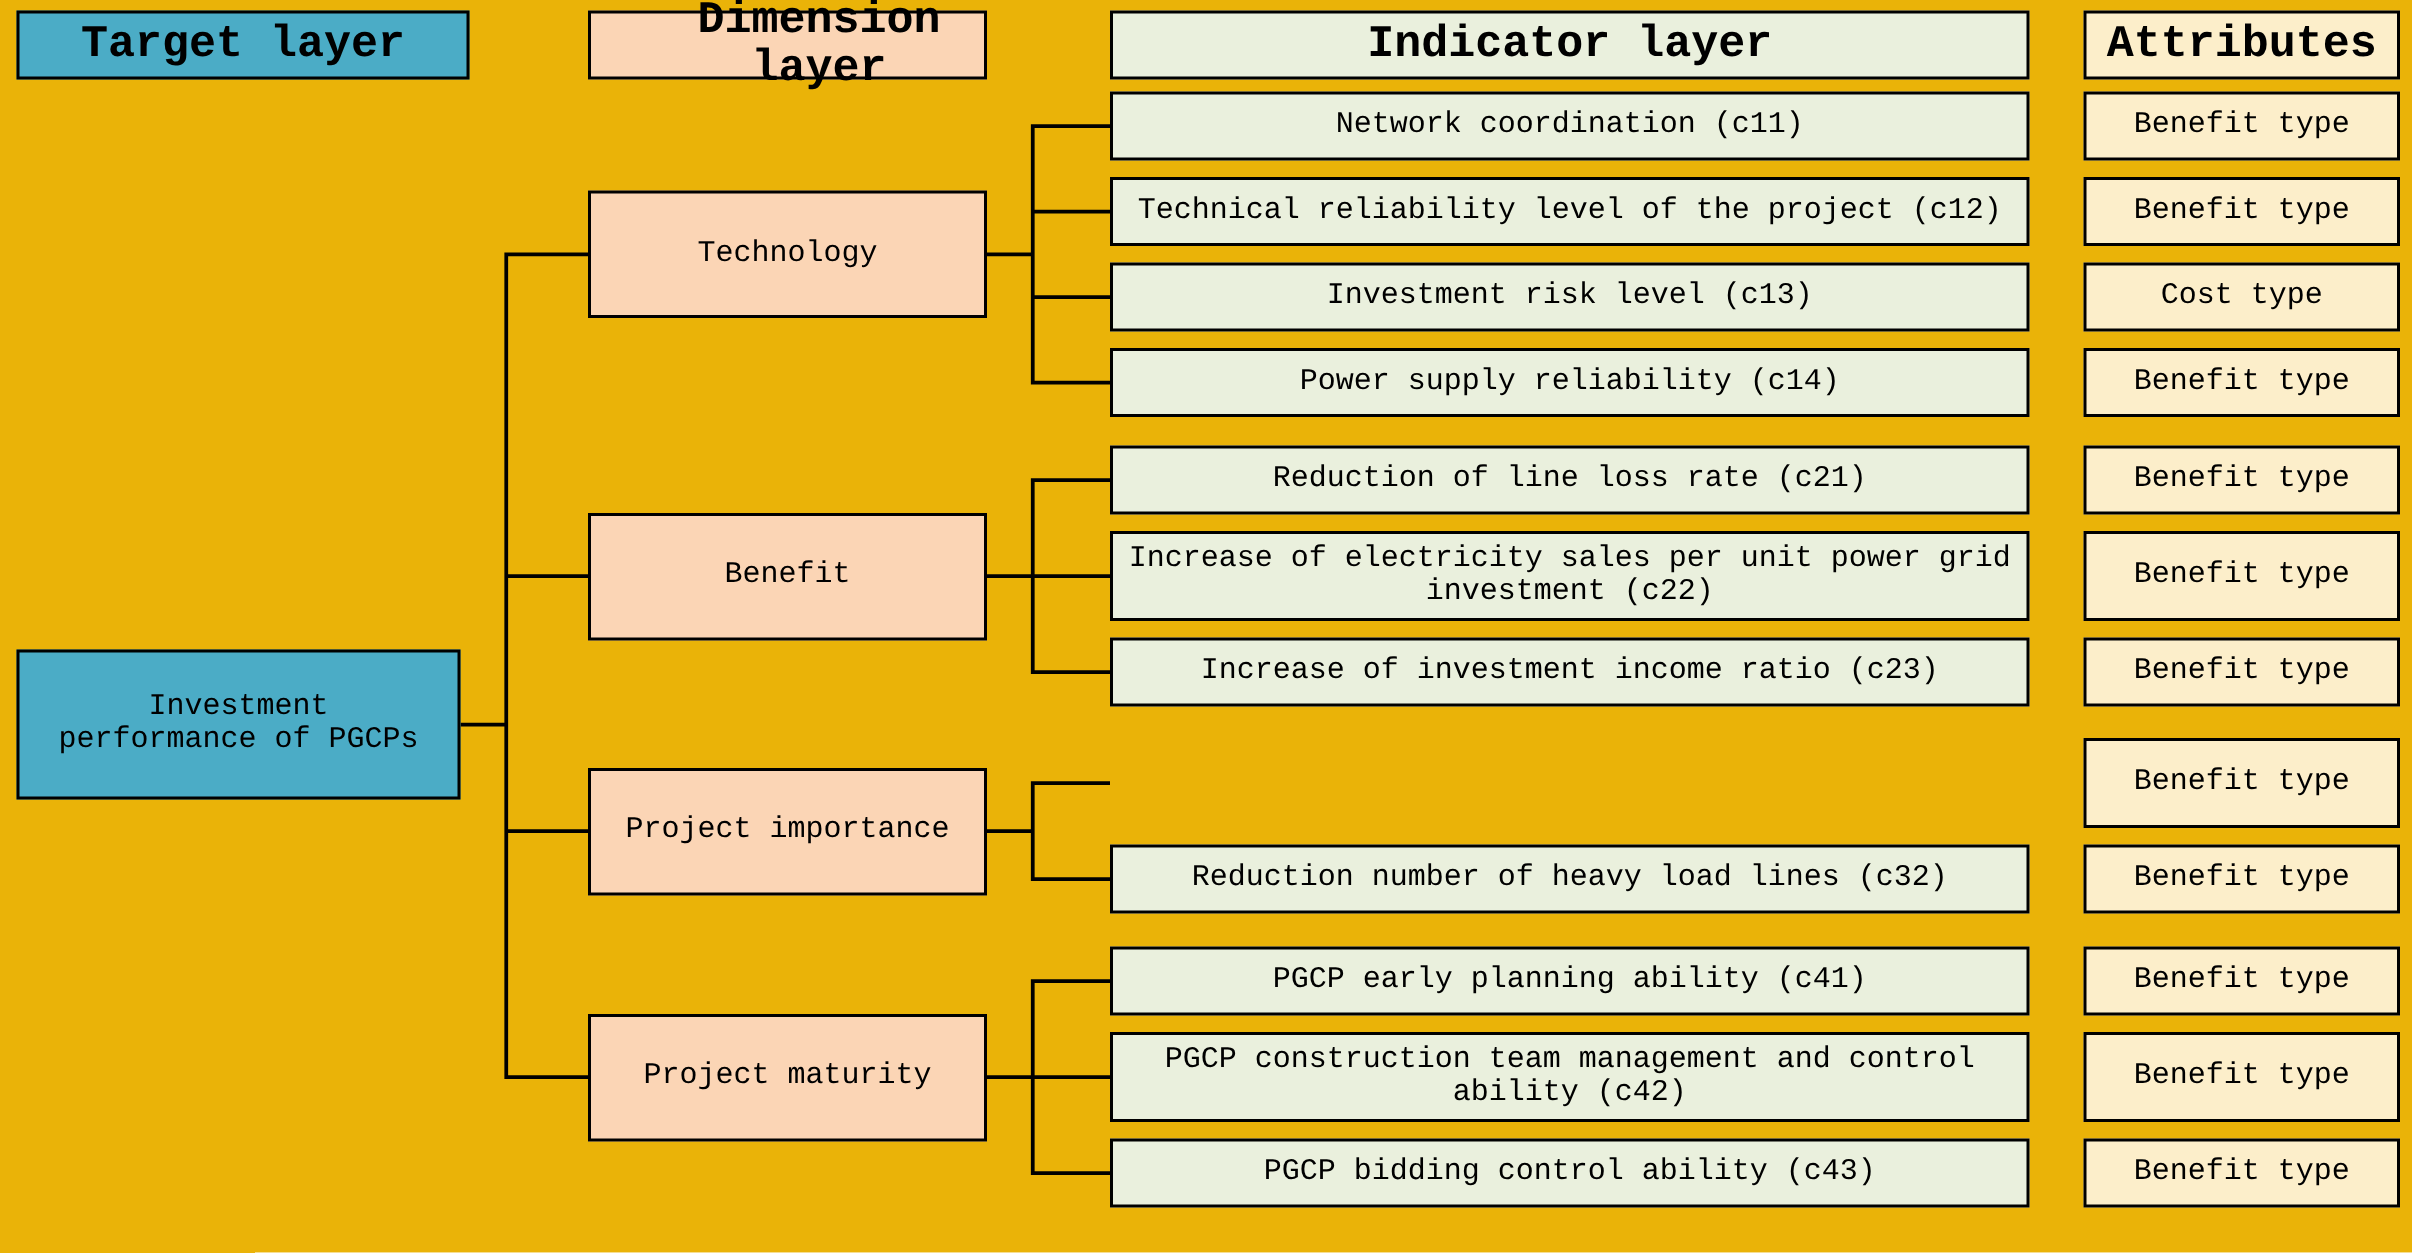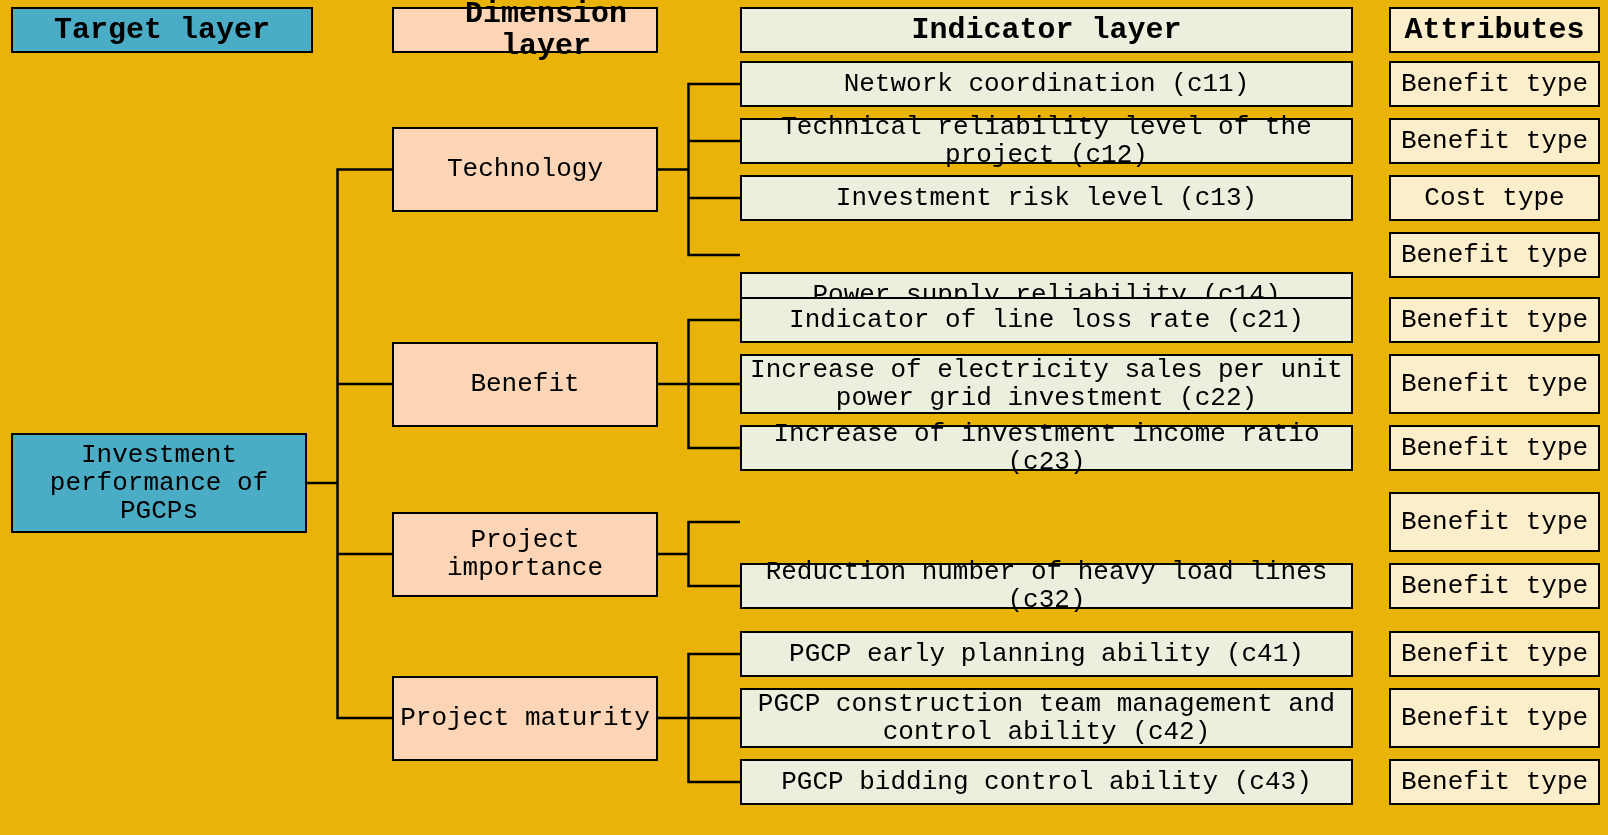--- a/index.html
+++ b/index.html
@@ -13,21 +13,21 @@
   }
   .box{
     position:absolute;
     box-sizing:border-box;
     border:2.5px solid #000000;
     display:flex;
     align-items:center;
     justify-content:center;
     text-align:center;
     line-height:1.08;
-    font-size:26px;
+    font-size:20px;
     padding:0 6px;
     white-space:pre-line;
   }
   .header{
     font-weight:700;
     font-size:30px;
   }
   .fill-teal{background:var(--teal,#4bacc6);}
   .fill-peach{background:var(--peach,#fbd5b5);}
   .fill-green{background:var(--green,#eaf0dd);}
@@ -51,24 +51,24 @@
   <div class="box header fill-cream" style="left:1389px;top:7px;width:211px;height:46px;">Attributes</div>
 
   <div class="box fill-teal" style="left:11px;top:433px;width:296px;height:100px;">Investment
 performance of PGCPs</div>
 <div class="box fill-green" style="left: 740px; top: 61px; width: 613px; height: 46px;">Network coordination (c11)</div>
     <div class="box fill-cream" style="left: 1389px; top: 61px; width: 211px; height: 46px;">Benefit type</div>
     <div class="box fill-green" style="left: 740px; top: 118px; width: 613px; height: 46px;">Technical reliability level of the project (c12)</div>
     <div class="box fill-cream" style="left: 1389px; top: 118px; width: 211px; height: 46px;">Benefit type</div>
     <div class="box fill-green" style="left: 740px; top: 175px; width: 613px; height: 46px;">Investment risk level (c13)</div>
     <div class="box fill-cream" style="left: 1389px; top: 175px; width: 211px; height: 46px;">Cost type</div>
-    <div class="box fill-green" style="left: 740px; top: 232px; width: 613px; height: 46px; margin-top: 40px;">Power supply reliability (c14)</div>
+    <div class="box fill-green" style="left: 740px; top: 232px; width: 613px; height: 46px;">Power supply reliability (c14)</div>
     <div class="box fill-cream" style="left: 1389px; top: 232px; width: 211px; height: 46px;">Benefit type</div>
     <div class="box fill-peach" style="left: 392px; top: 127px; width: 266px; height: 85px;">Technology</div>
-    <div class="box fill-green" style="left: 740px; top: 297px; width: 613px; height: 46px;">Indicator of line loss rate (c21)</div>
+    <div class="box fill-green" style="left: 740px; top: 297px; width: 613px; height: 46px;">Reduction of line loss rate (c21)</div>
     <div class="box fill-cream" style="left: 1389px; top: 297px; width: 211px; height: 46px;">Benefit type</div>
     <div class="box fill-green" style="left: 740px; top: 354px; width: 613px; height: 60px;">Increase of electricity sales per unit power grid investment (c22)</div>
     <div class="box fill-cream" style="left: 1389px; top: 354px; width: 211px; height: 60px;">Benefit type</div>
     <div class="box fill-green" style="left: 740px; top: 425px; width: 613px; height: 46px;">Increase of investment income ratio (c23)</div>
     <div class="box fill-cream" style="left: 1389px; top: 425px; width: 211px; height: 46px;">Benefit type</div>
     <div class="box fill-peach" style="left: 392px; top: 341.5px; width: 266px; height: 85px;">Benefit</div>
     <div class="box fill-cream" style="left: 1389px; top: 492px; width: 211px; height: 60px;">Benefit type</div>
     <div class="box fill-green" style="left: 740px; top: 563px; width: 613px; height: 46px;">Reduction number of heavy load lines (c32)</div>
     <div class="box fill-cream" style="left: 1389px; top: 563px; width: 211px; height: 46px;">Benefit type</div>
     <div class="box fill-peach" style="left: 392px; top: 511.5px; width: 266px; height: 85px;">Project importance</div>

